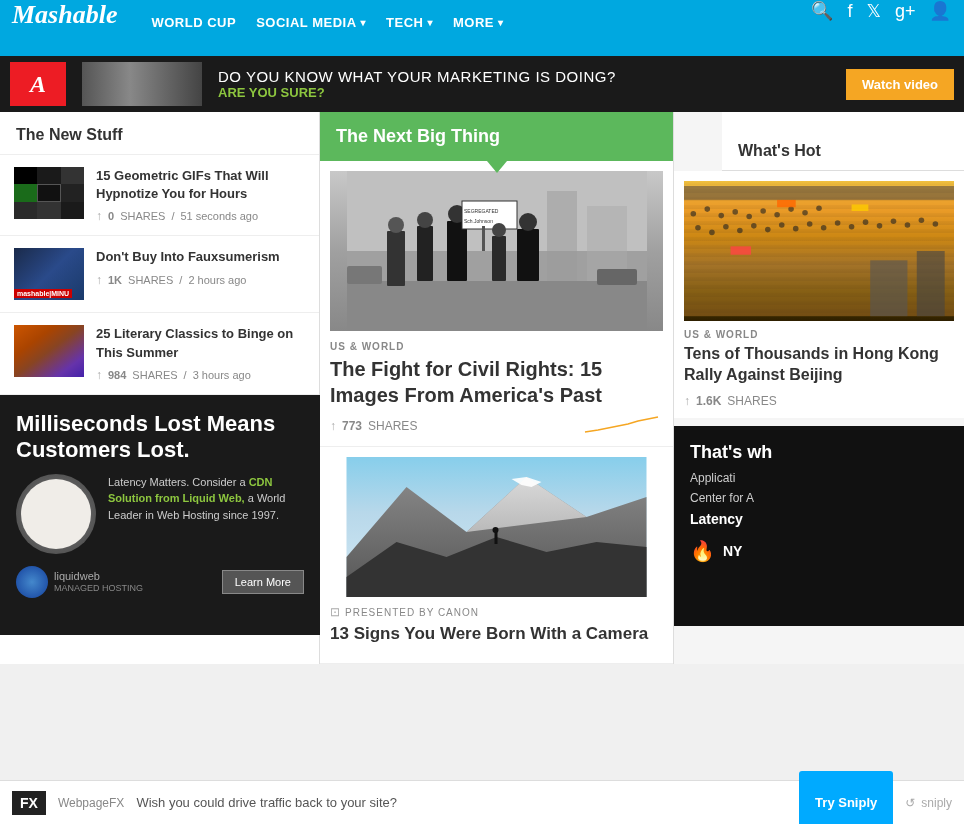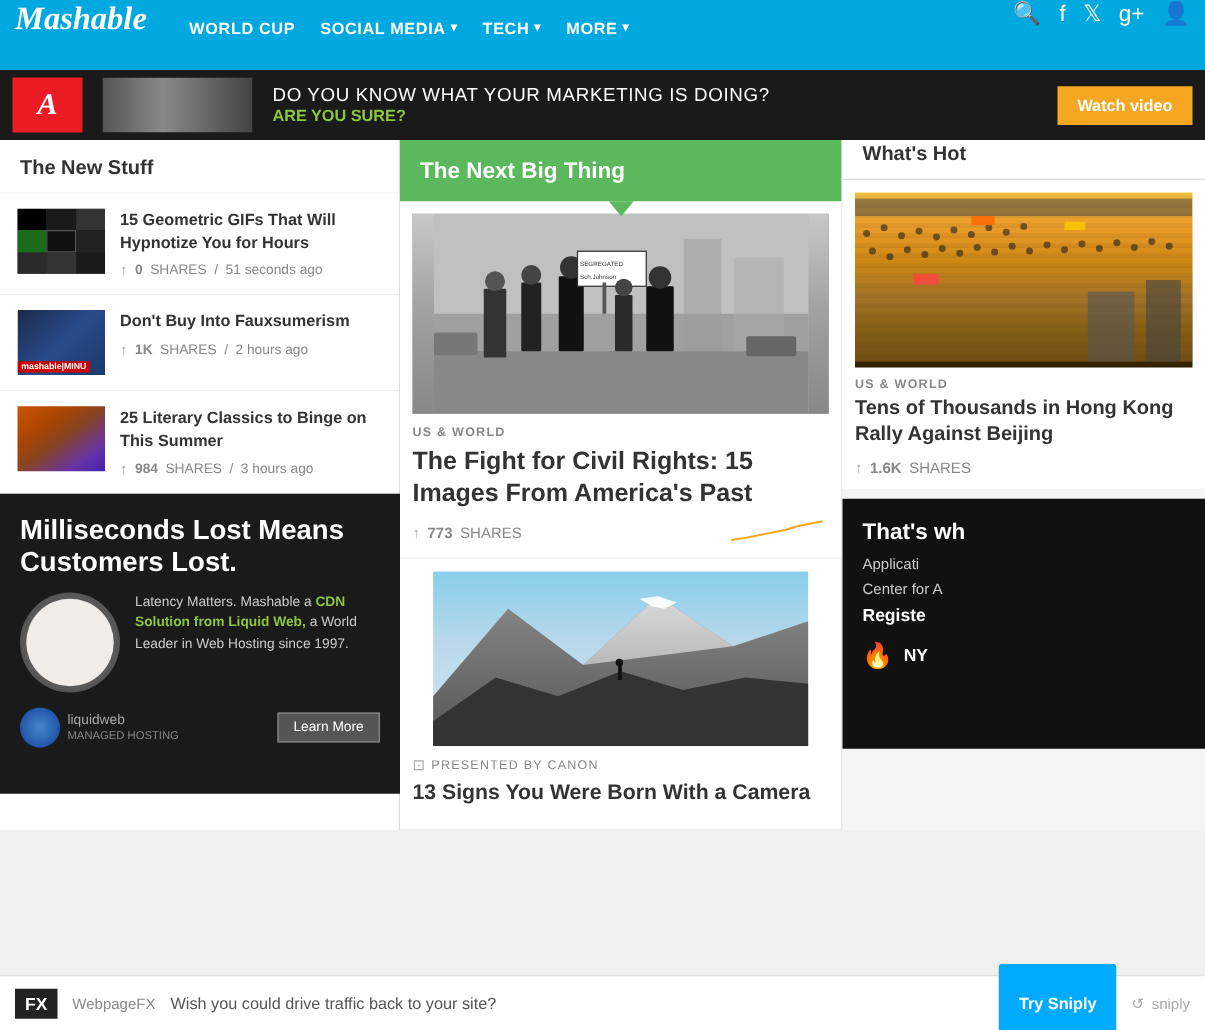--- a/index.html
+++ b/index.html
@@ -401,26 +401,27 @@
     }
     .presented-icon { font-size: 12px; color: #aaa; }
 
     
     #right-col {
       width: 290px;
       flex-shrink: 0;
       background: #f5f5f5;
     }
     .right-header {
-      padding: 3px 16px 10px;
+      padding: 30px 16px 10px;
       font-size: 16px;
       font-weight: bold;
       color: #333;
       border-bottom: 1px solid #ddd;
       background: #fff;
+      margin-left: 48px;
     }
     .right-article {
       background: #fff;
       margin-bottom: 8px;
       padding: 10px;
     }
     .hk-img {
       width: 100%;
       height: 140px;
       background: linear-gradient(to bottom, #ffcc44 0%, #ffaa22 20%, #cc8800 40%, #886622 60%, #554400 80%, #332200 100%);
@@ -639,21 +640,21 @@
     </div>
 
     <div id="left-ad">
       <div class="ad-headline">Milliseconds Lost Means Customers Lost.</div>
       <div class="ad-body-area">
         <div class="ad-clock">
           <div class="ad-clock-face"></div>
         </div>
         <div class="ad-text-content">
           <div class="ad-body-text">
-            <span>Latency Matters. Mashable a</span>
+            <span>Latency Matters. Consider a</span>
             <span class="ad-green">CDN Solution from Liquid Web,</span>
             <span>a World Leader in Web Hosting since 1997.</span>
           </div>
         </div>
       </div>
       <div class="ad-footer">
         <div class="lw-logo">
           <div class="lw-globe"></div>
           <div class="lw-text">
             <div>liquidweb</div>
@@ -814,21 +815,21 @@
         <span class="share-icon">↑</span>
         <span class="shares-count">1.6K</span>
         <span>SHARES</span>
       </div>
     </div>
 
     <div class="right-ad">
       <div class="right-ad-text">That's wh</div>
       <div class="right-ad-sub">Applicati</div>
       <div class="right-ad-sub">Center for A</div>
-      <div class="right-ad-sub" style="font-weight:bold;font-size:14px;color:#fff">Registe</div>
+      <div class="right-ad-sub" style="font-weight:bold;font-size:14px;color:#fff">Latency</div>
       <div class="ny-logo">
         <span class="ny-torch">🔥</span>
         <span class="ny-text">NY</span>
       </div>
     </div>
   </div>
 
 </div>
 
 <div id="sniply-bar">

